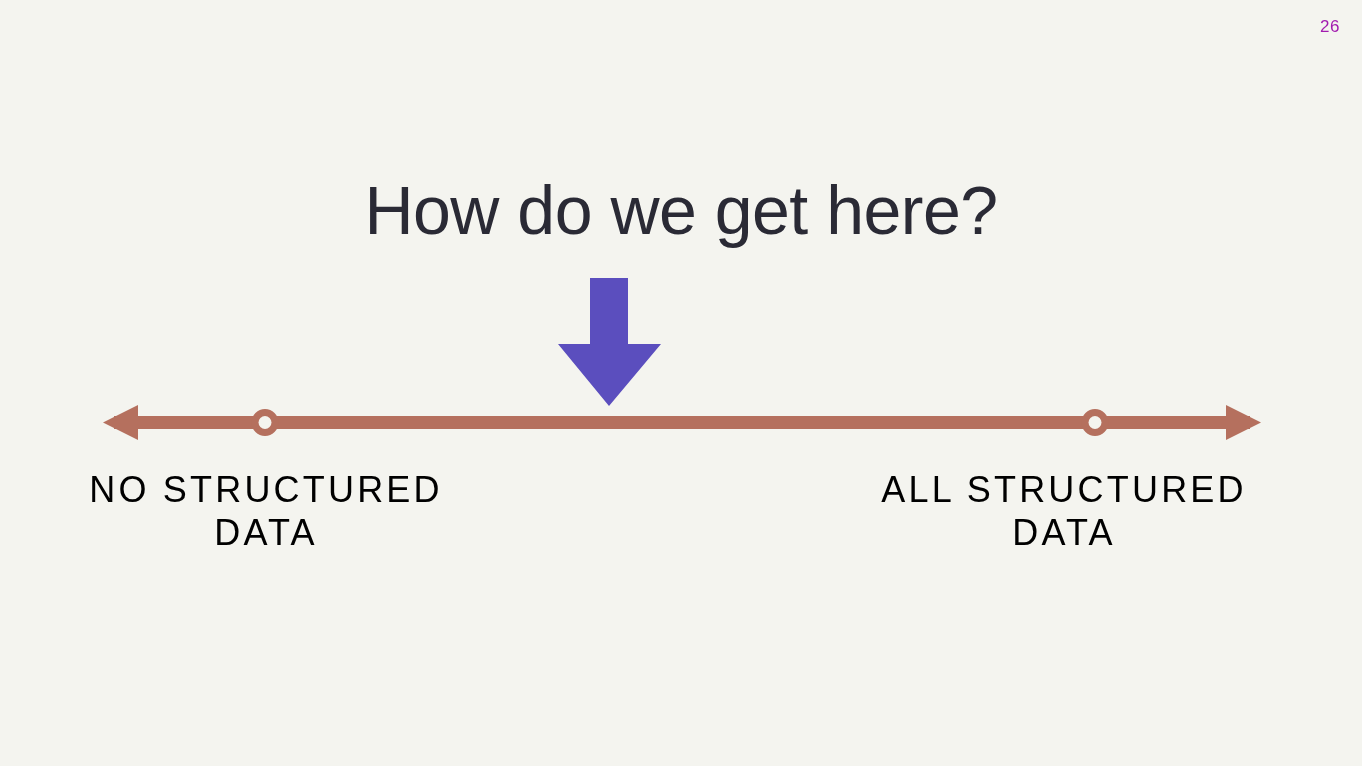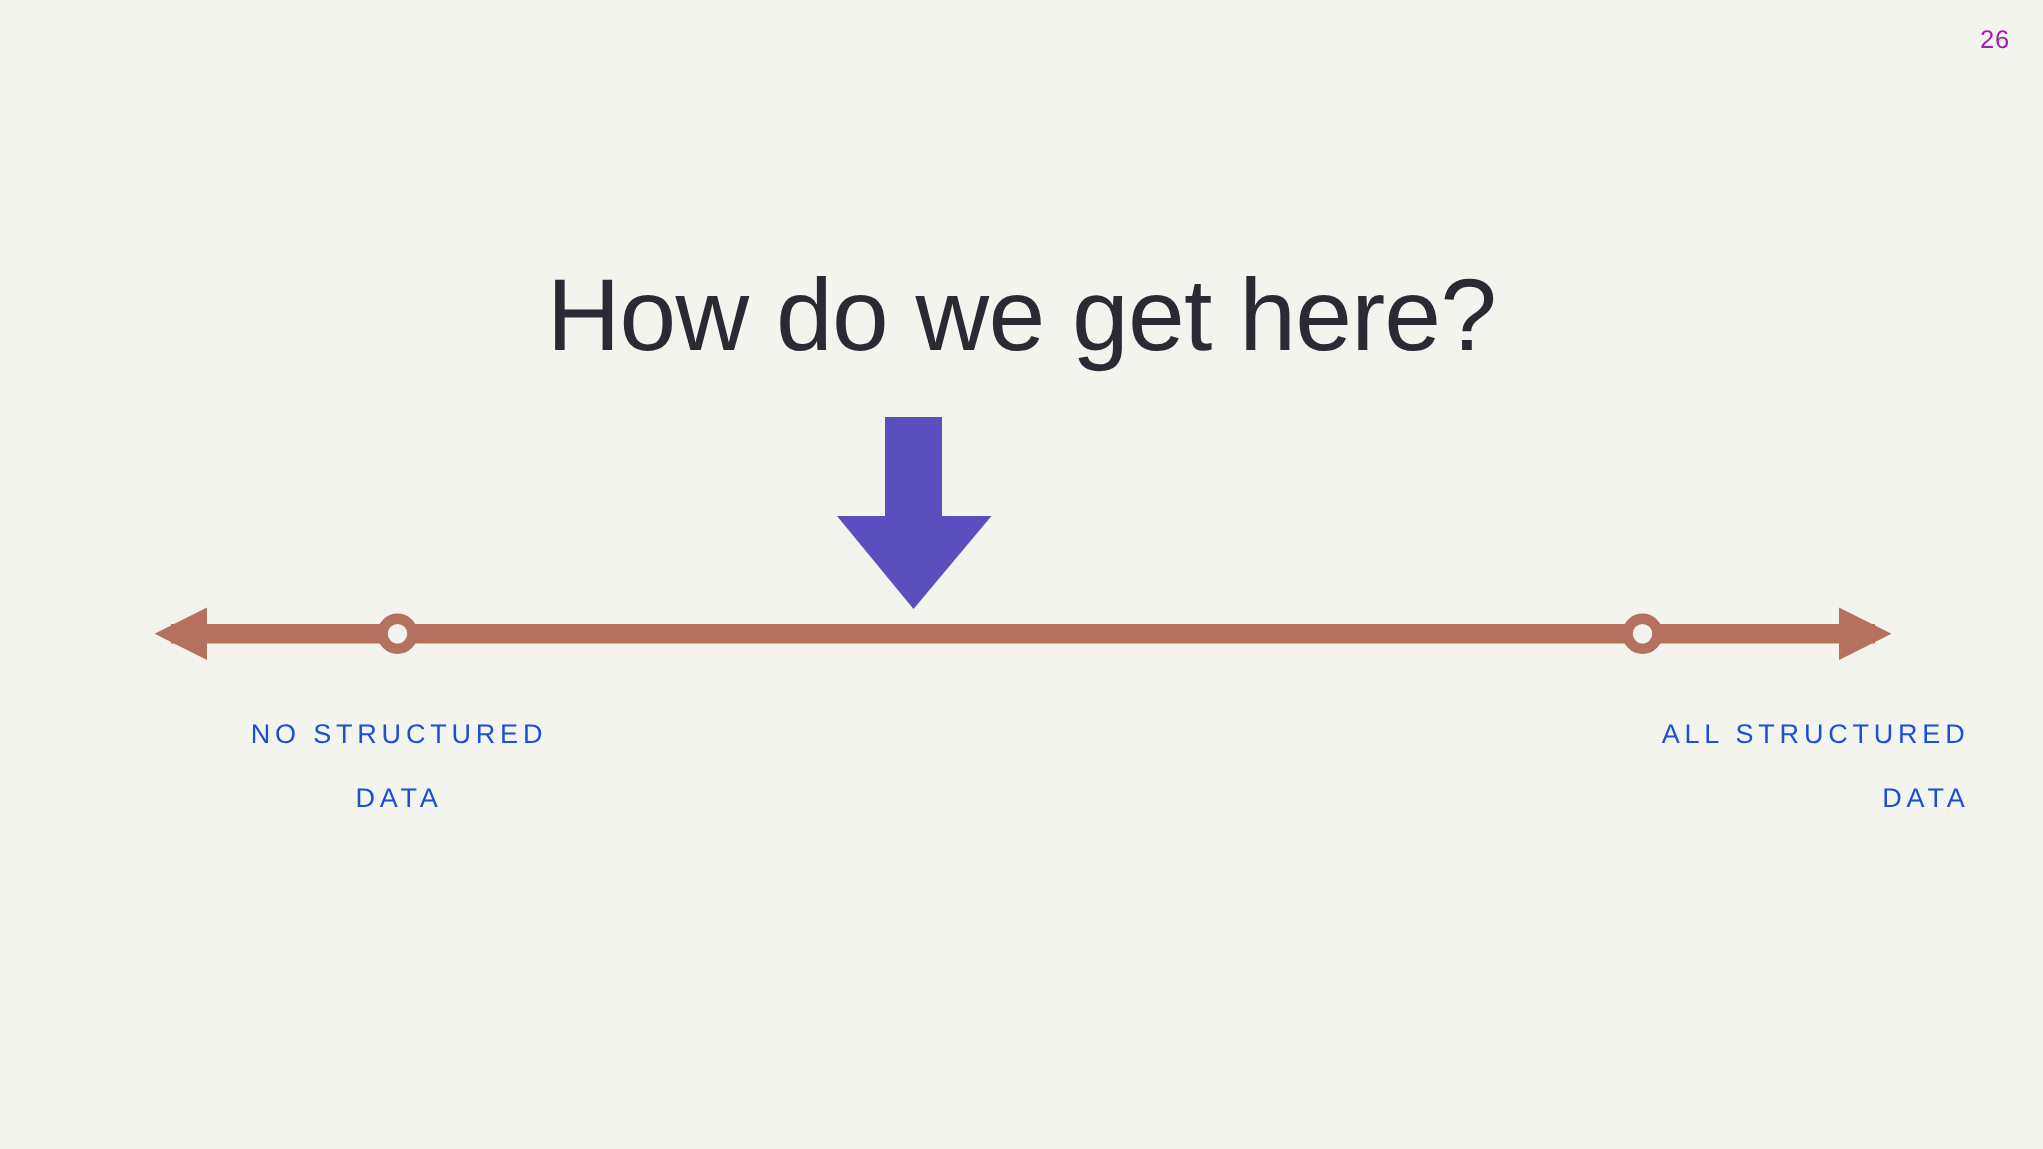--- a/index.html
+++ b/index.html
@@ -69,36 +69,35 @@
     width: 1172px;
     height: 50px;
     display: block;
   }
 
   
   .axis-label {
     position: absolute;
     top: 468px;
     font-family: "Liberation Sans", sans-serif;
-    font-size: 18px;
+    font-size: 36px;
     font-weight: 400;
     letter-spacing: 3.2px;
-    color: #1d4ed8;
+    color: #000000;
     line-height: 43px;
     text-align: center;
     white-space: pre-line;
   }
   .axis-label--left {
     left: 60px;
     width: 412px;
   }
   .axis-label--right {
-    left: 901px;
+    left: 858px;
     width: 412px;
-    text-align: right;
   }
 </style>
 </head>
 <body>
 
 <div class="slide">
 
   <div class="page-number">26</div>
 
   <div class="title">How do we get here?</div>

